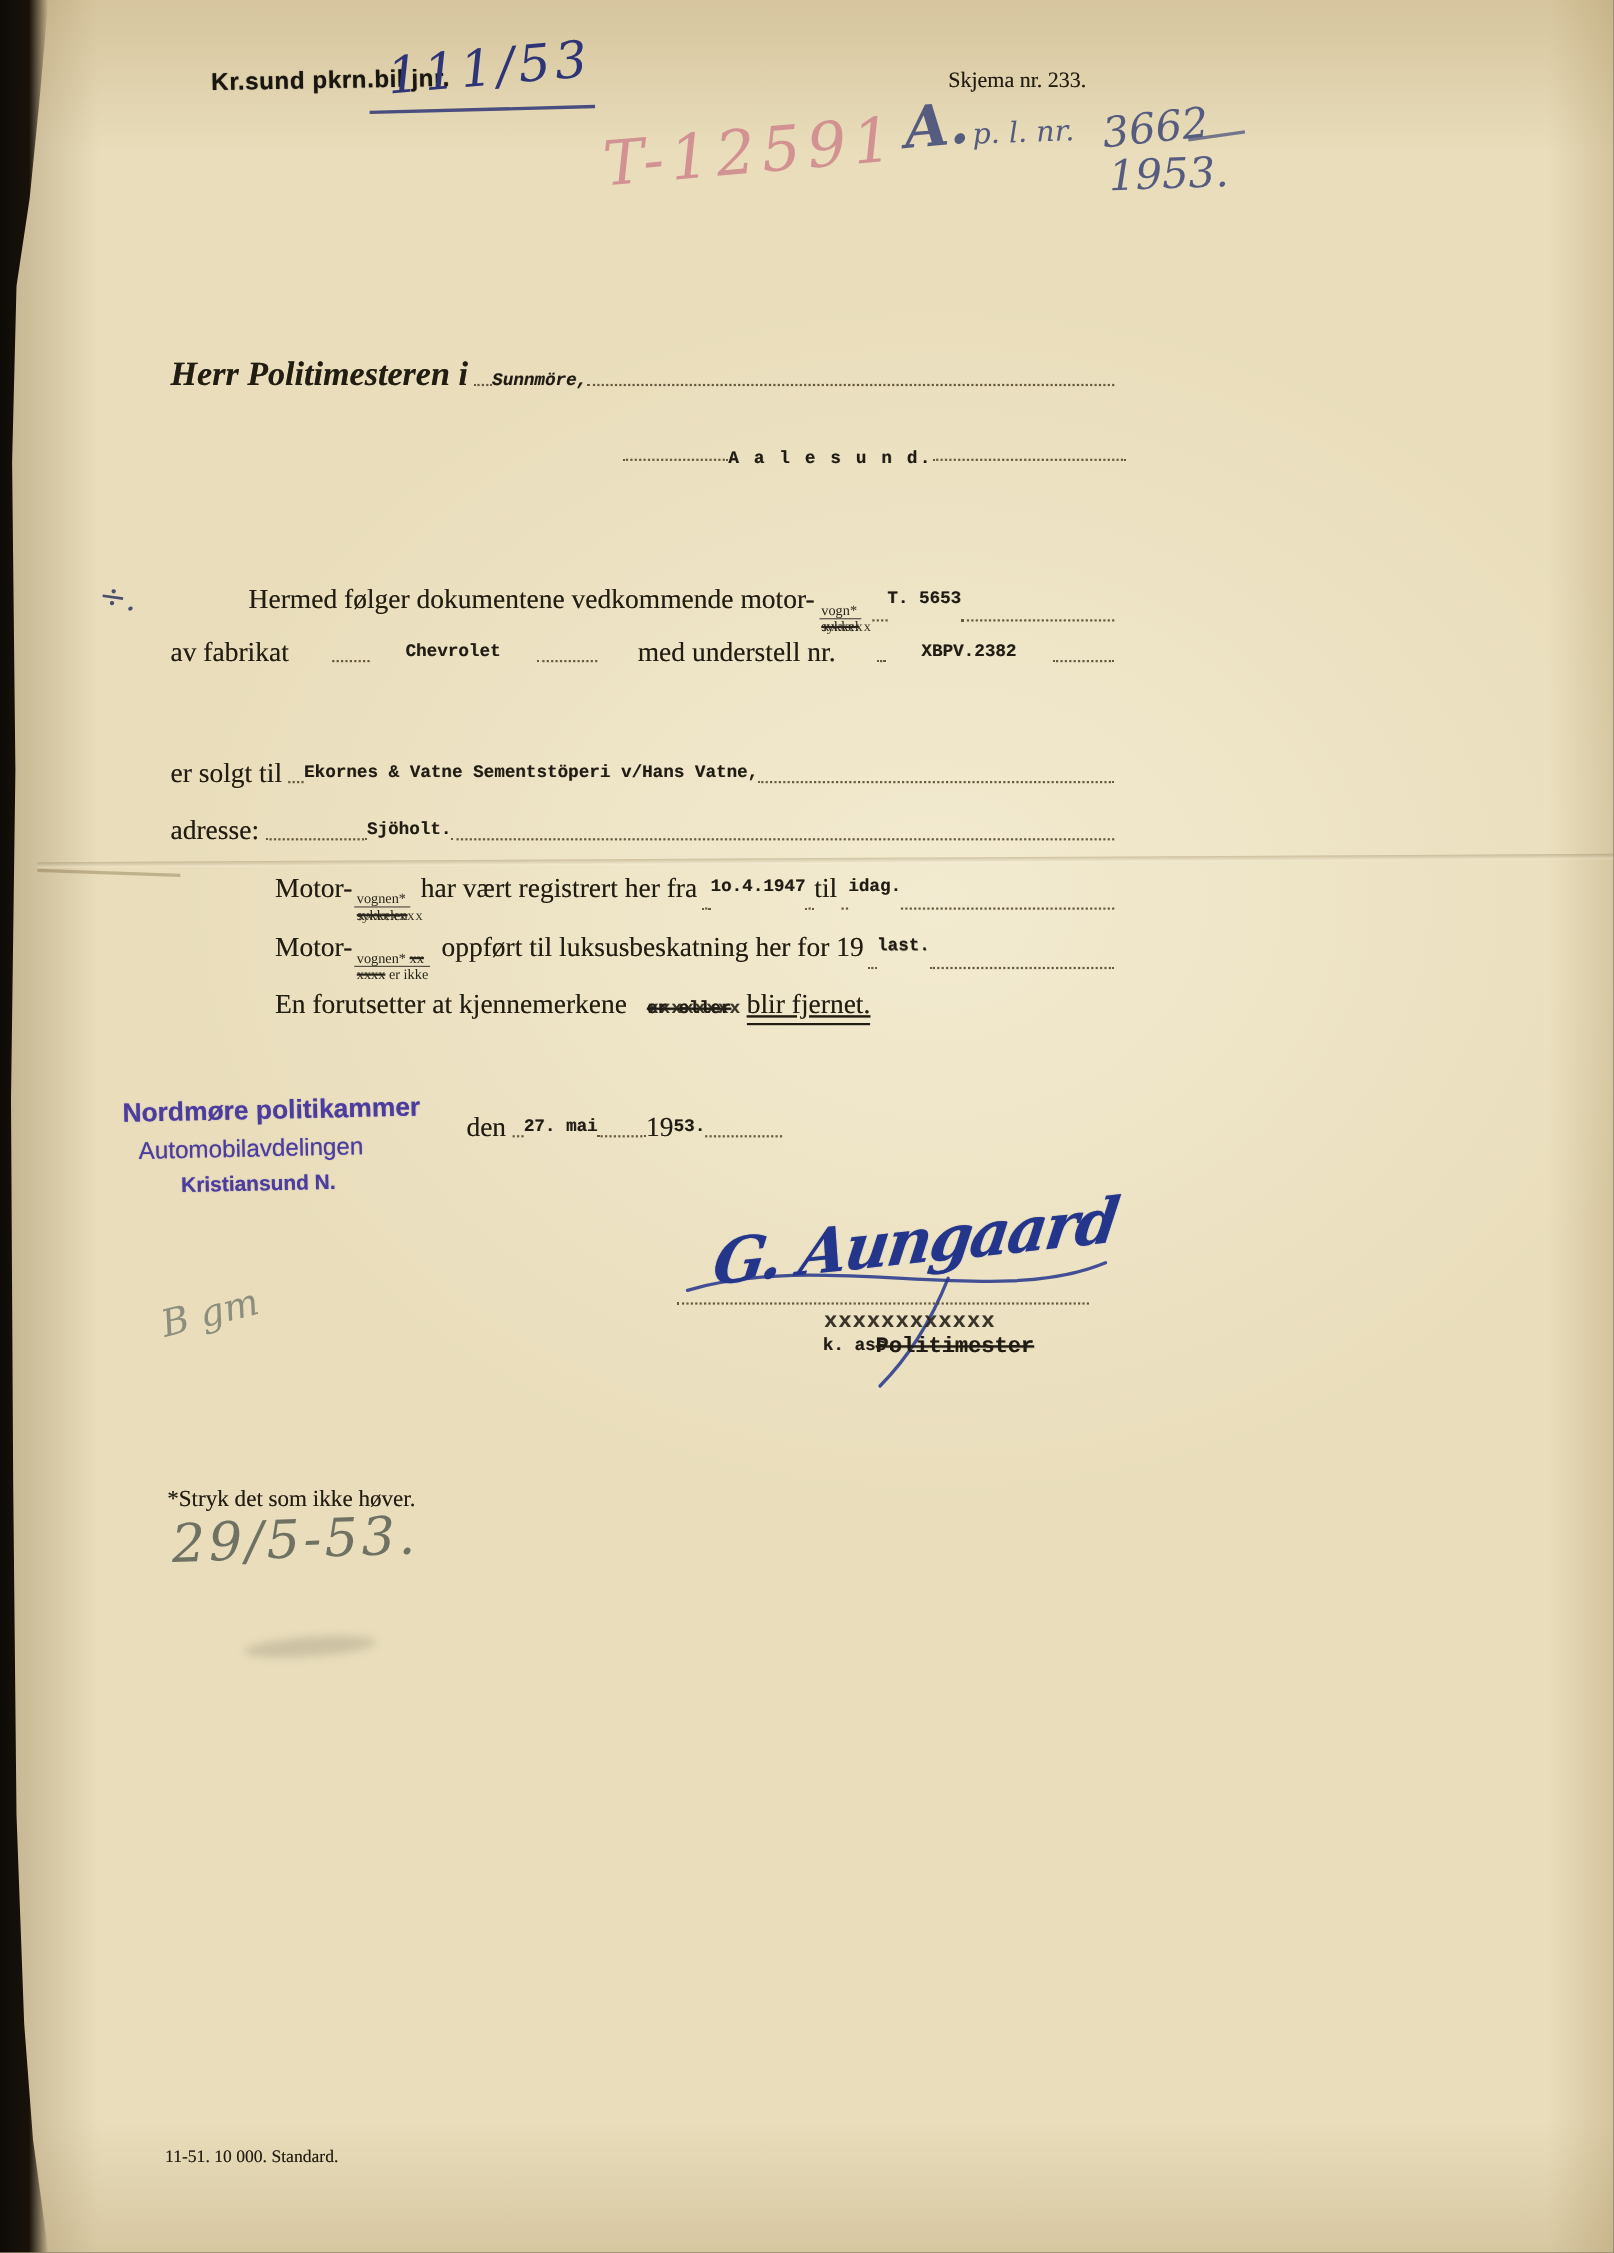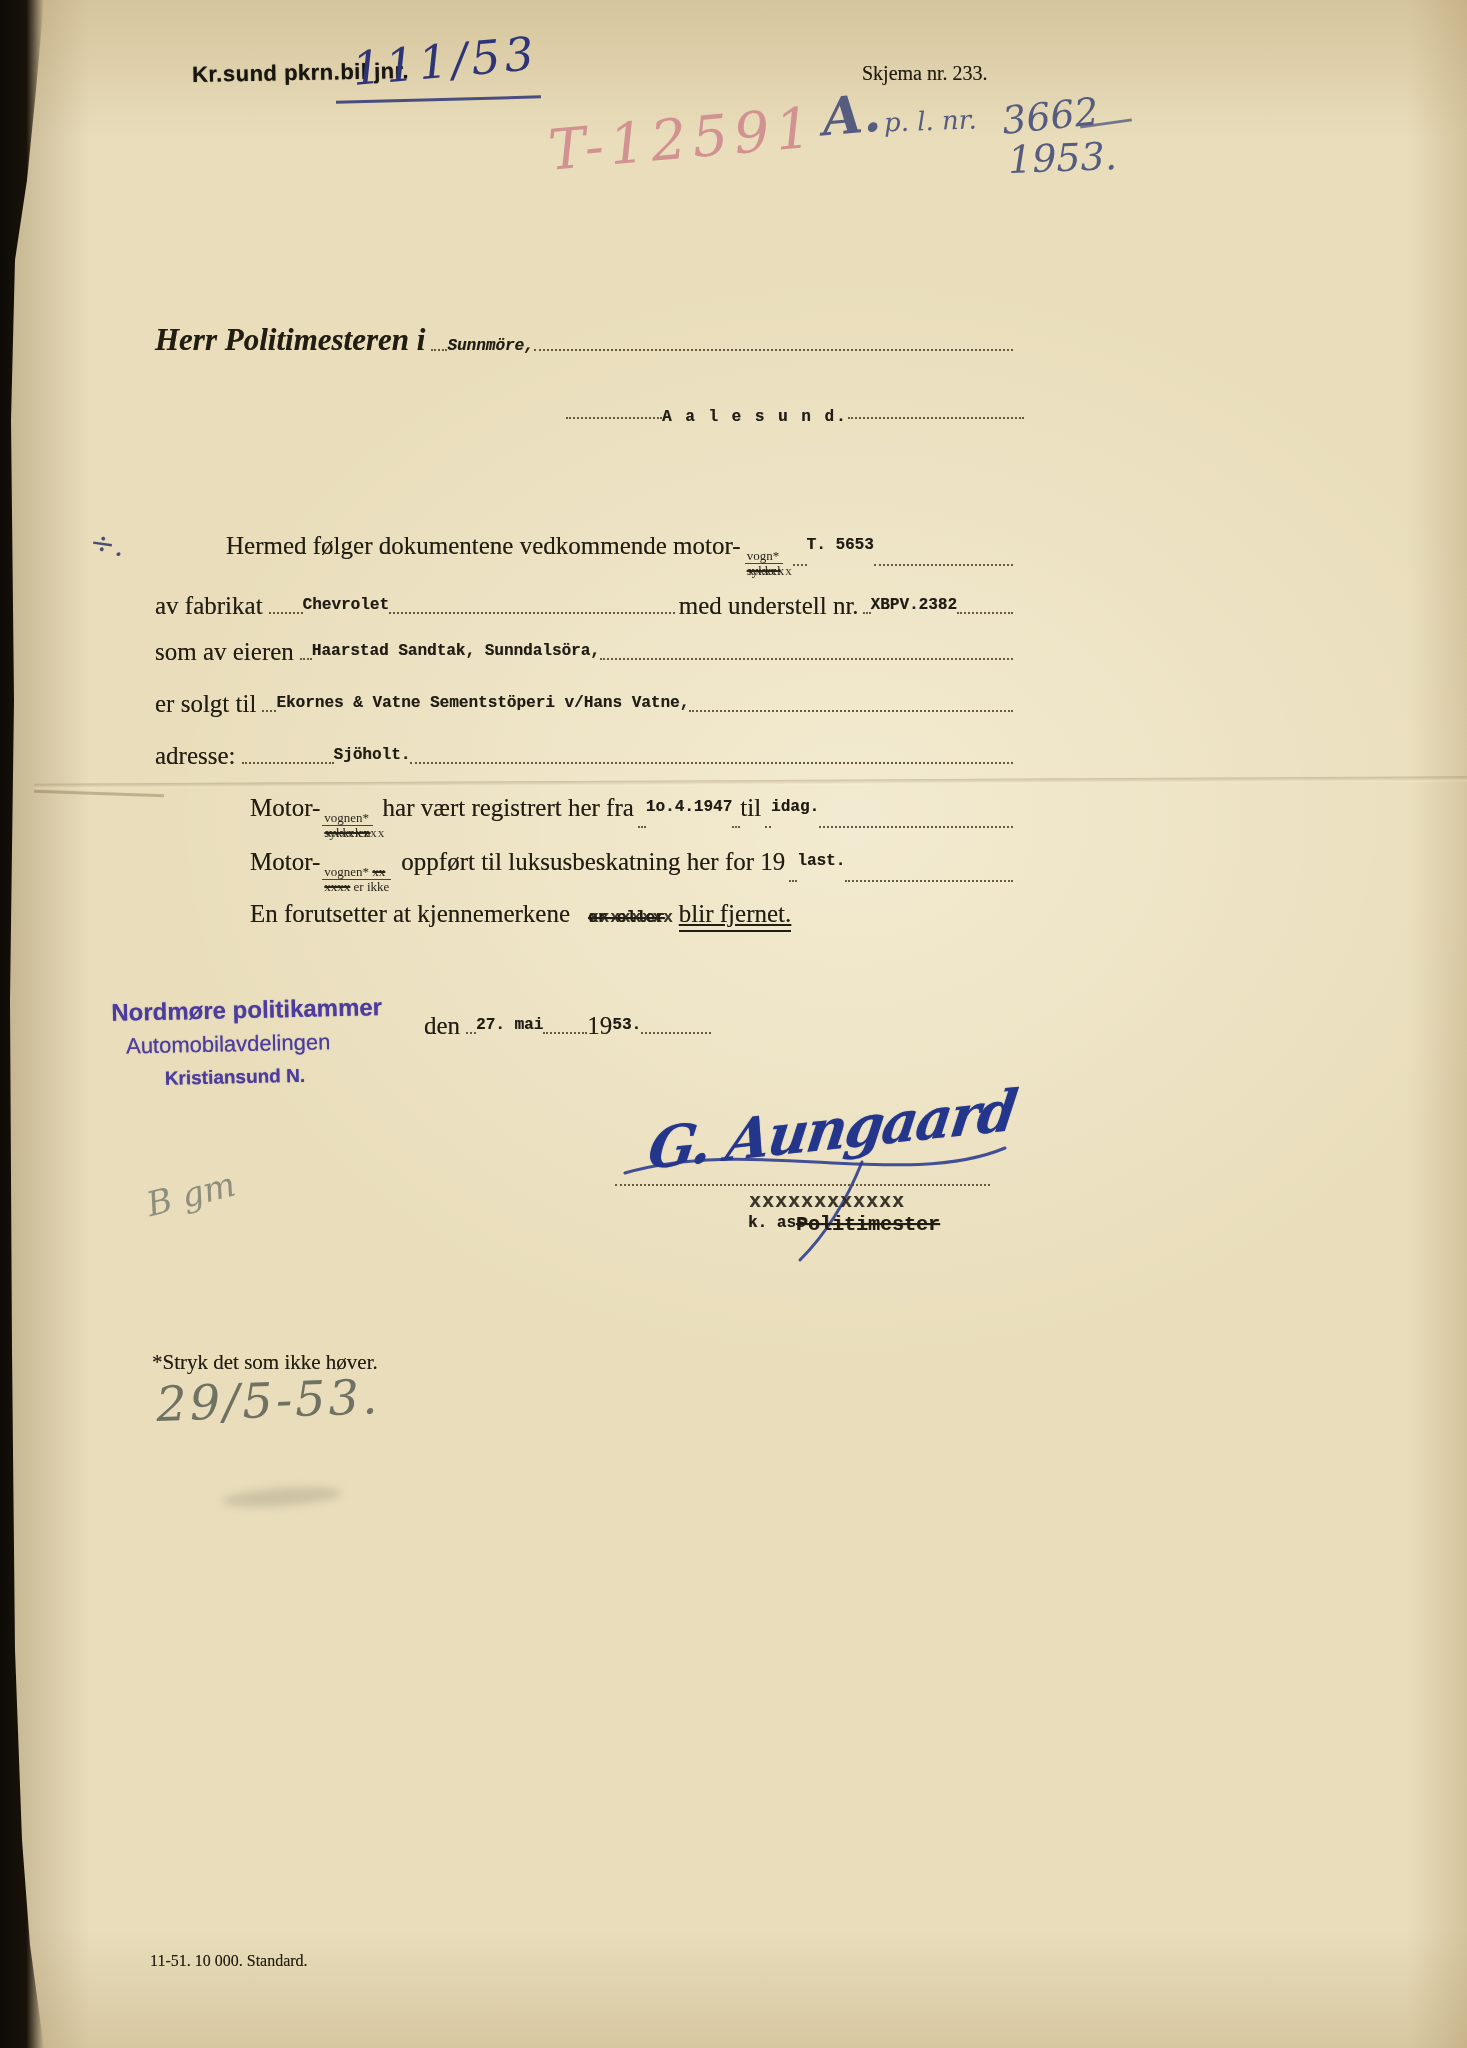--- a/index.html
+++ b/index.html
@@ -127,38 +127,32 @@
     <span class="stack" style="margin-left:4px">
       <span class="st-top">vogn*</span>
       <span class="st-bot"><span class="xs"><span class="struck">sykkel</span><span class="ov">xxxxxx</span></span></span>
     </span>
     <span class="lead" style="width:14px;margin-left:10px"></span>
     <span class="typed up">T. 5653</span>
     <span class="lead fill"></span>
   </div>
 
   
-  <div class="line" style="left:155px;top:592px;width:858px;">
+  <div class="line" style="left:155px;top:580px;width:858px;gap:33px;">
     <span class="pr">av fabrikat</span>
     <span class="lead" style="width:34px;margin-left:6px"></span>
     <span class="typed up">Chevrolet</span>
     <span class="lead fill"></span>
     <span class="pr" style="margin:0 4px">med understell nr.</span>
     <span class="lead" style="width:8px"></span>
     <span class="typed up">XBPV.2382</span>
     <span class="lead" style="width:56px"></span>
   </div>
 
   
-  <div class="line" style="left:155px;top:638px;width:858px;">
-    <span class="pr">som av eieren</span>
-    <span class="lead" style="width:12px;margin-left:6px"></span>
-    <span class="typed up">Haarstad Sandtak, Sunndalsöra,</span>
-    <span class="lead fill"></span>
-  </div>
 
   
   <div class="line" style="left:155px;top:742px;width:858px;">
     <span class="pr">adresse:</span>
     <span class="lead" style="width:92px;margin-left:6px"></span>
     <span class="typed up">Sjöholt.</span>
     <span class="lead fill"></span>
   </div>
 
   

